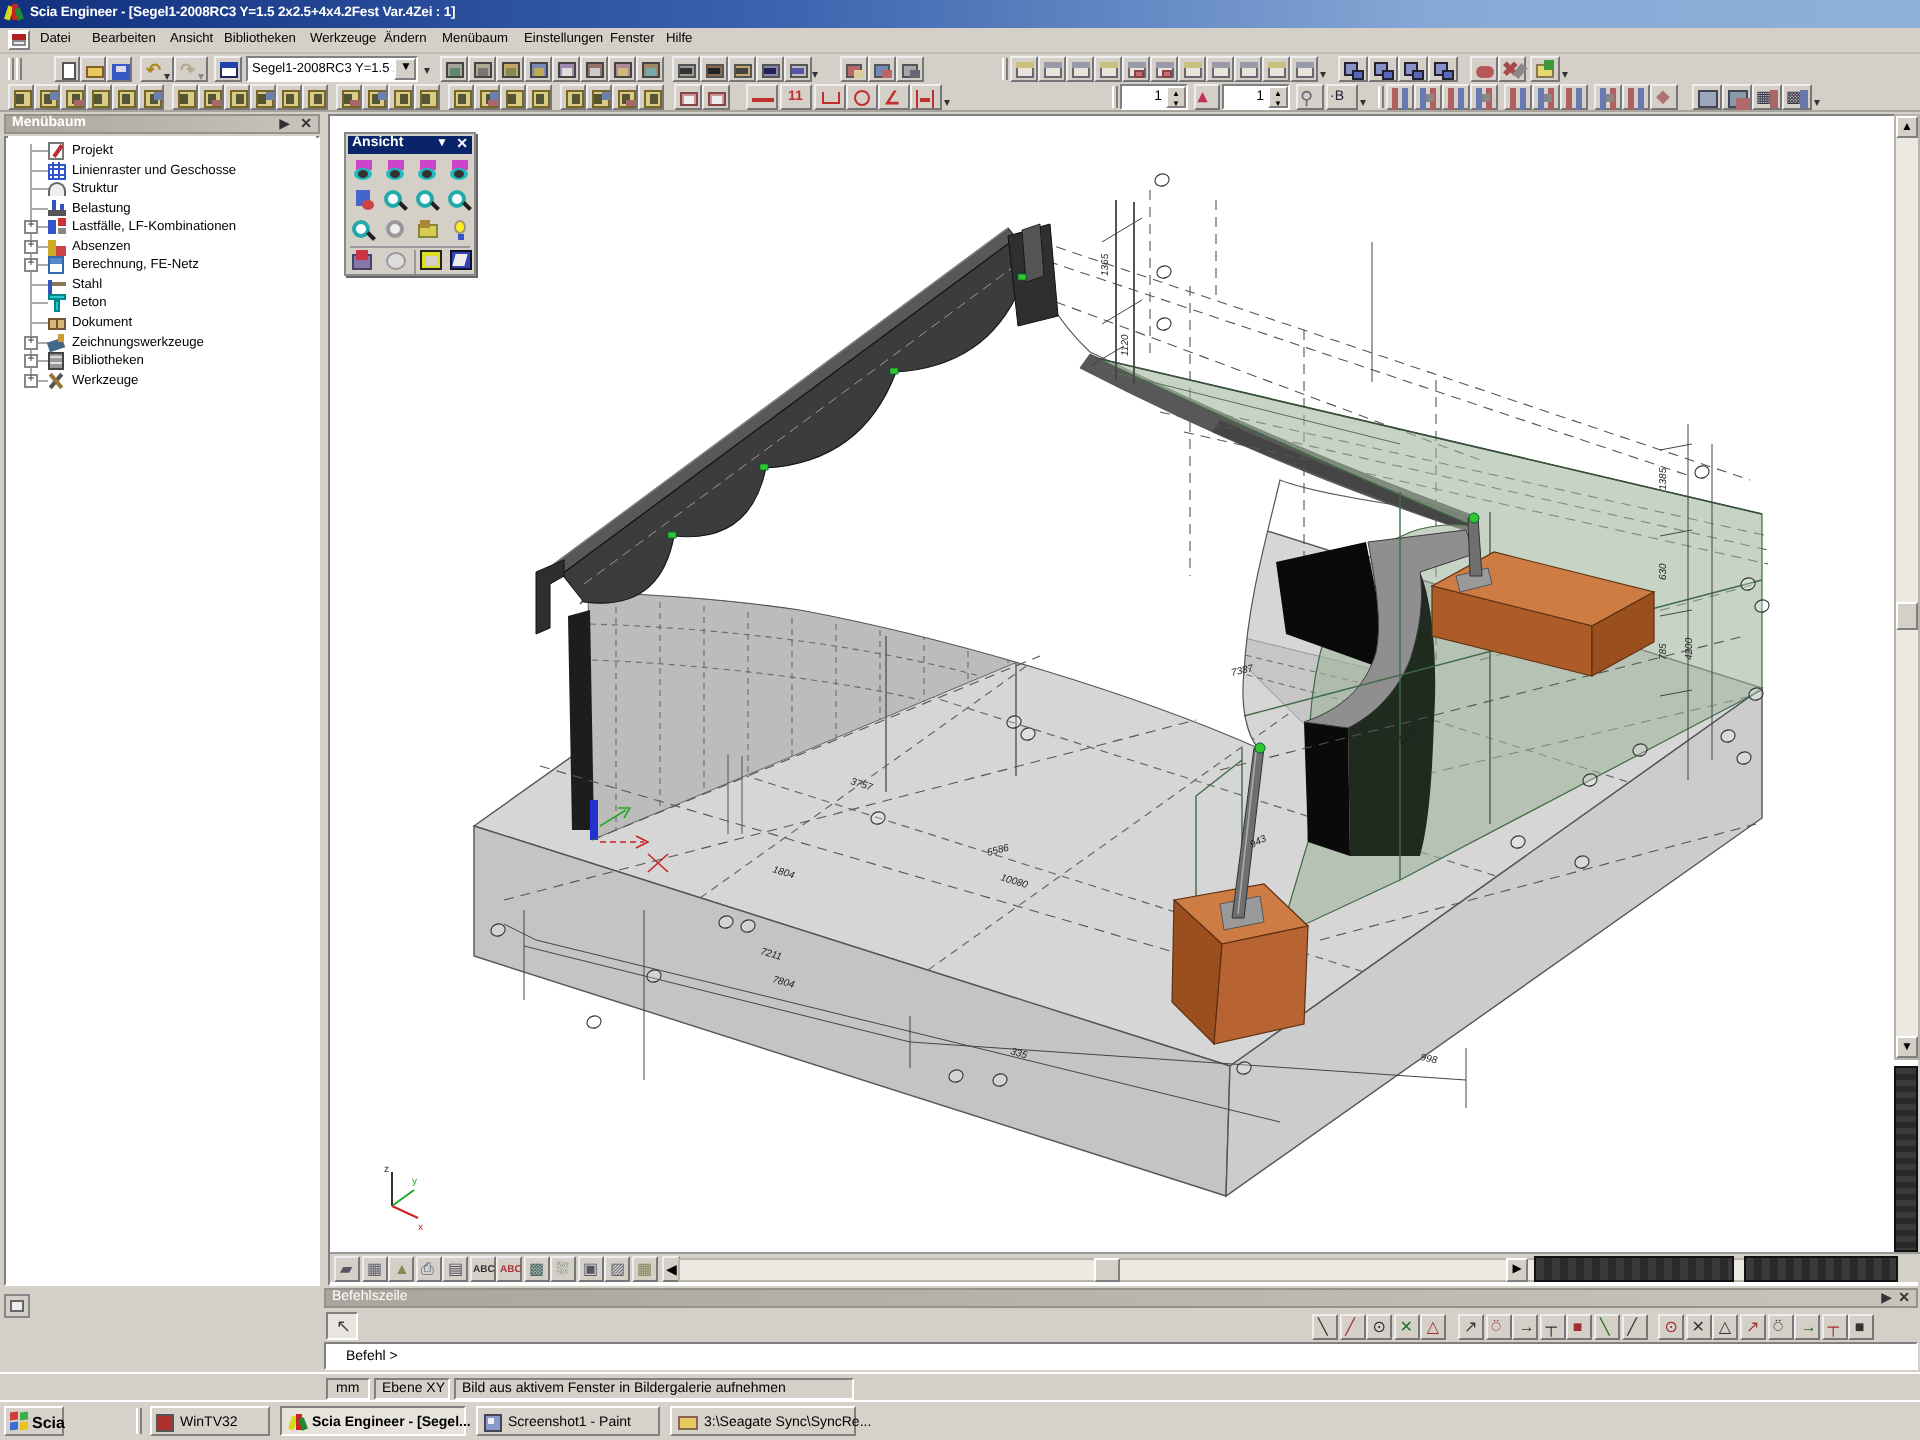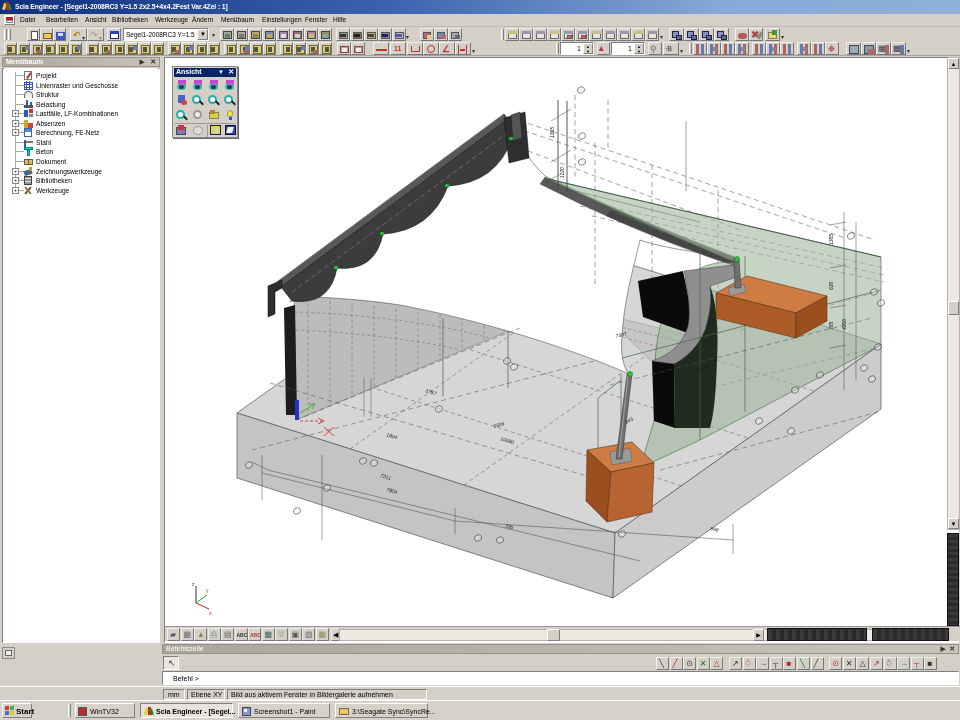--- a/index.html
+++ b/index.html
@@ -927,21 +927,21 @@
     <div class="abs" style="left:2px;top:2px;width:7px;height:6px;background:#eee;border:1px solid #666;"></div>
   </div>
 <div class="abs" style="left:0;top:700px;width:960px;height:20px;background:#d6d2ca;border-top:1px solid #fff;">
  <div class="abs raised" style="left:2px;top:2px;width:30px;height:15px;background:#d6d2ca;">
    <div class="abs" style="left:2px;top:2px;width:9px;height:9px;">
      <div class="abs" style="left:0;top:0;width:4px;height:4px;background:#d43b3b;transform:skewY(-8deg);"></div>
      <div class="abs" style="left:4.5px;top:0;width:4px;height:4px;background:#3fae49;transform:skewY(-8deg);"></div>
      <div class="abs" style="left:0;top:4.5px;width:4px;height:4px;background:#3b6ed4;transform:skewY(-8deg);"></div>
      <div class="abs" style="left:4.5px;top:4.5px;width:4px;height:4px;background:#e8c51f;transform:skewY(-8deg);"></div>
    </div>
-   <div class="abs" style="left:13px;top:3px;font-size:8px;font-weight:bold;">Start</div>
+   <div class="abs" style="left:13px;top:3px;font-size:8px;font-weight:bold;">Scia</div>
  </div>
  <div class="grip" style="left:68px;top:3px;height:13px;"></div>
  <div class="abs raised" style="left:75px;top:2px;width:60px;height:15px;background:#d6d2ca;">
    <div class="abs" style="left:2px;top:3px;width:9px;height:9px;background:#b03030;border:1px solid #555;"></div>
    <div class="abs" style="left:14px;top:4px;font-size:7px;">WinTV32</div>
  </div>
  <div class="abs sunken" style="left:140px;top:2px;width:93px;height:15px;background:#e6e3dc;">
    <div class="abs" style="left:3px;top:3px;width:9px;height:9px;">
         <div class="abs" style="left:1px;top:1px;width:3px;height:7px;background:#d8d820;transform:rotate(18deg);"></div>
         <div class="abs" style="left:4px;top:0px;width:3px;height:8px;background:#cc2222;"></div>

